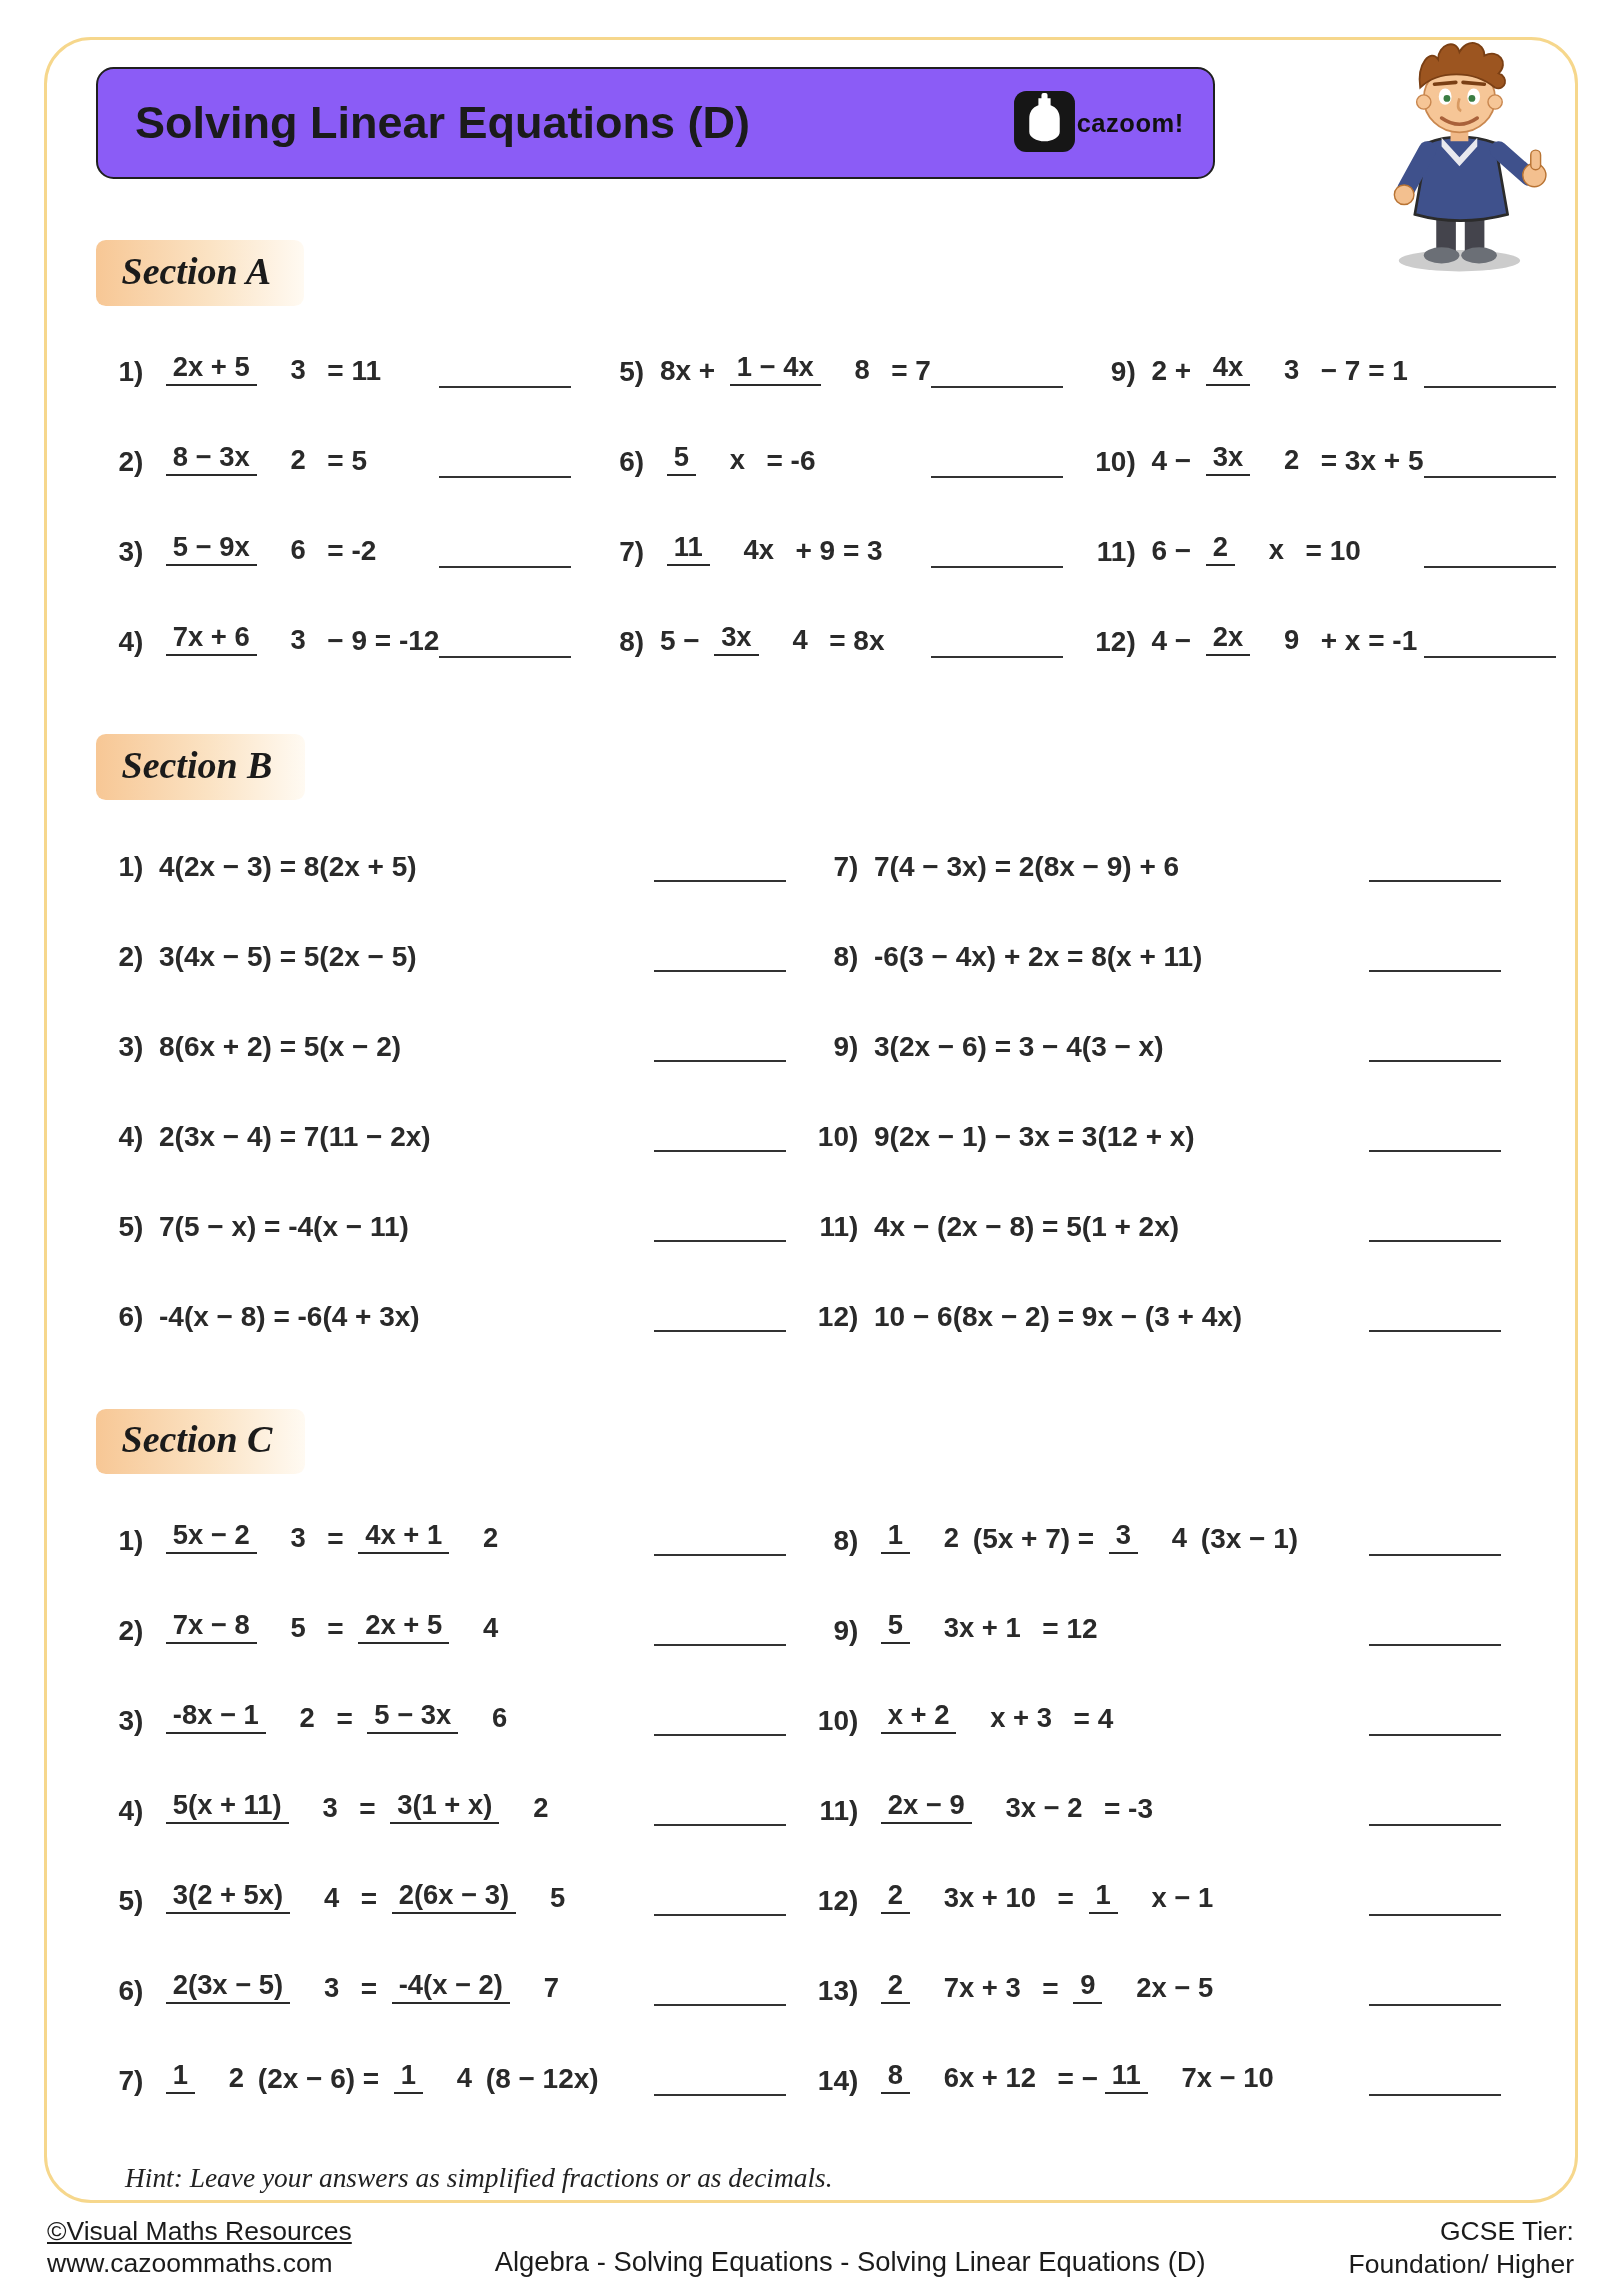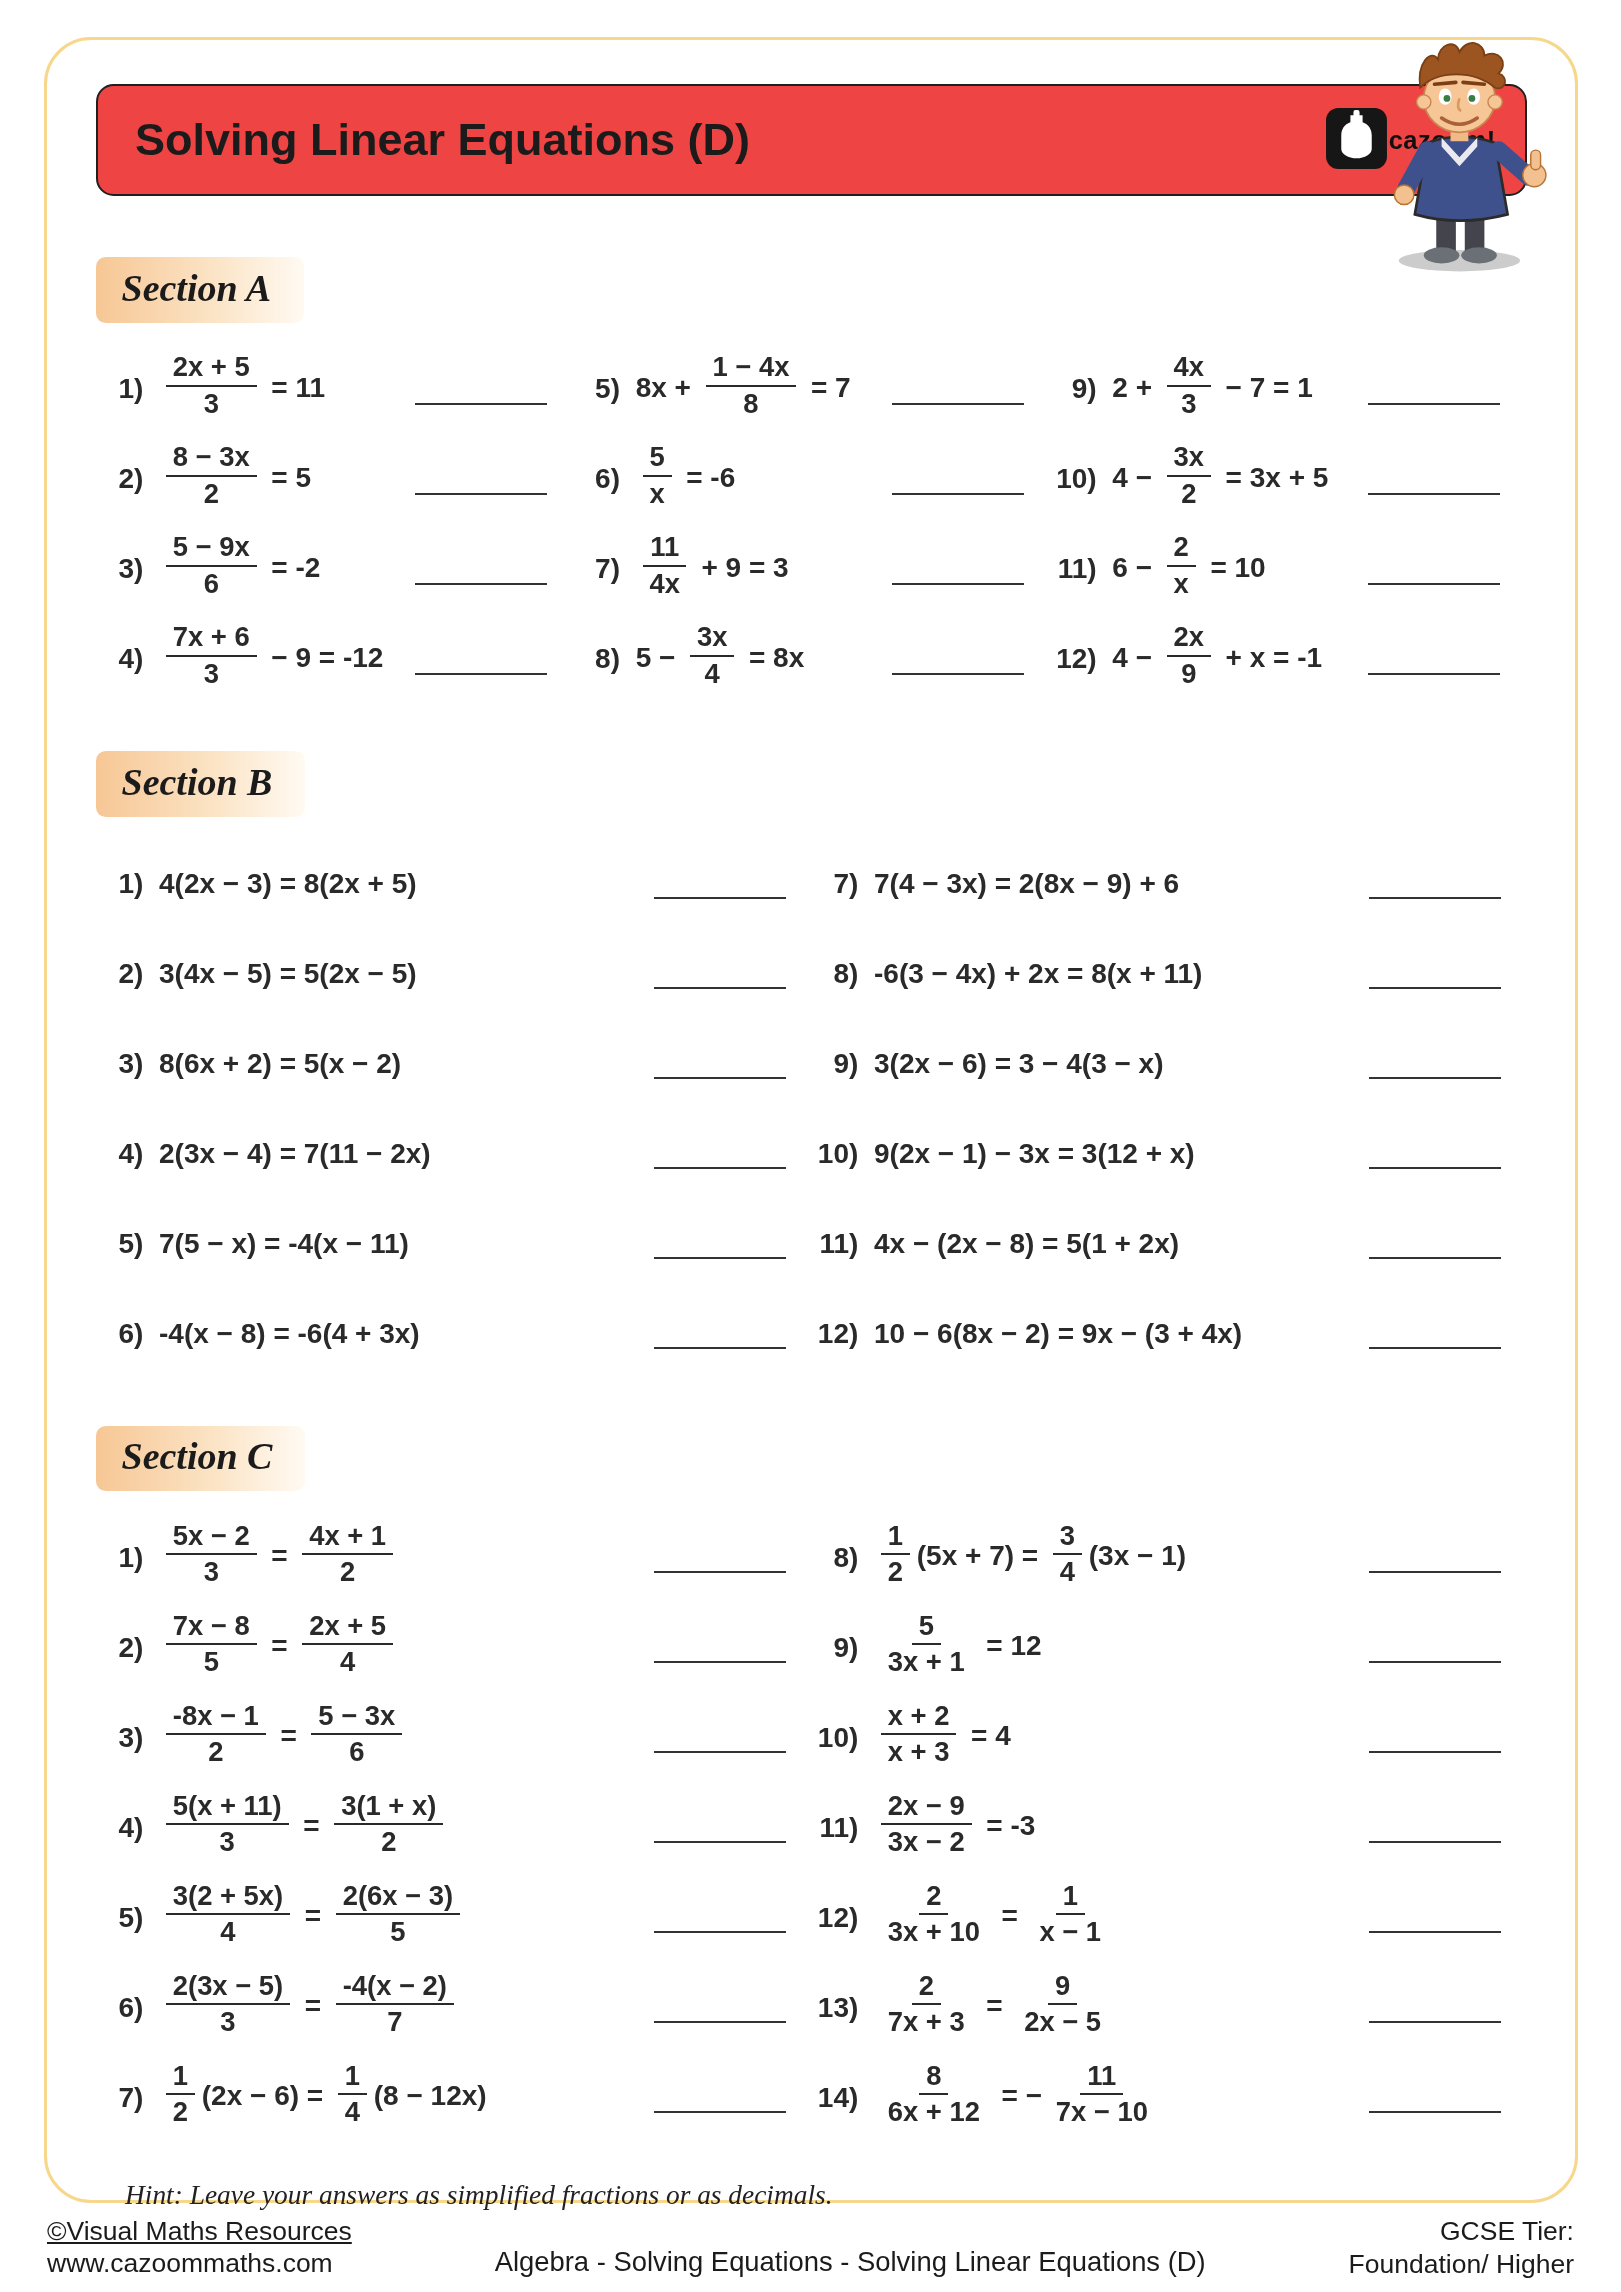--- a/index.html
+++ b/index.html
@@ -8,24 +8,24 @@
     width:1621px; height:2293px; position:relative; overflow:hidden;
     background:#ffffff; color:#1e1e1e;
     font-family:"Liberation Sans", sans-serif;
   }
   .sheet {
     position:absolute; left:44px; top:37px; right:43px; bottom:90px;
     border:3.9px solid #f6d78c; border-radius:47px;
     padding:27.4px 49px 0 49px;
   }
   .header-box {
-    width:1431px; height:112px; margin-top:17px;
+    width:1119px; height:112px; margin-top:0;
     border:2.9px solid #1f1f1f; border-radius:17.6px;
     display:flex; align-items:center; justify-content:space-between;
-    padding:0 15.7px 0 37px; background:#ef4444;
+    padding:0 15.7px 0 37px; background:#8b5cf6;
   }
   .page-title { margin:0; font-size:45px; font-weight:bold; color:#1b1b1b; }
   .logo { display:flex; flex-direction:row; align-items:center; margin-right:13.7px; }
   .logo-text { font-weight:bold; font-size:25.5px; letter-spacing:0.5px; color:#111; }
   .character { position:absolute; top:39px; right:51px; width:214px; height:233px; }
 
   .section { margin-top:61px; }
   .section + .section { margin-top:47px; }
   .section-c { margin-top:39px; }
   .section-tab {
@@ -35,23 +35,23 @@
     font-family:"Liberation Serif", serif; font-style:italic; font-weight:bold;
     font-size:38px; color:#1b1b1b;
   }
   .problems { display:grid; grid-auto-flow:column; margin-top:21.6px; }
   .problem { display:flex; align-items:center; padding-right:25.5px; }
   .pnum { flex:none; width:63px; padding-right:15.7px; text-align:right;
           font-size:28px; font-weight:bold; color:#2a2a2a; }
   .peq { font-size:28px; font-weight:bold; color:#2a2a2a; white-space:nowrap; }
   .blank { flex:none; margin-left:auto; width:132px; height:0;
            border-bottom:2.5px solid #333; margin-top:29px; }
-  .frac { display:inline-flex; flex-direction:column; align-items:center;
+  .frac { display:inline-flex; flex-direction:row; align-items:center;
           vertical-align:middle; position:relative; top:-3.9px; margin:0 6.9px;
-          line-height:1.1; }
+          line-height:1.1;gap:27px; }
   .fnum { border-bottom:2.9px solid #2a2a2a; padding:0 6.9px 2px; font-size:27.4px; }
   .fden { padding:2px 6.9px 0; font-size:27.4px; }
 
   .hint { margin:37px 0 0 29px; font-family:"Liberation Serif", serif;
           font-style:italic; font-size:27.4px; color:#222; }
 
   .footer { position:absolute; left:47px; right:47px; bottom:11.8px;
             display:flex; justify-content:space-between; align-items:flex-start;
             font-size:26.5px; color:#1b1b1b; }
   .footer-left div { line-height:1.25;text-decoration:underline; }

